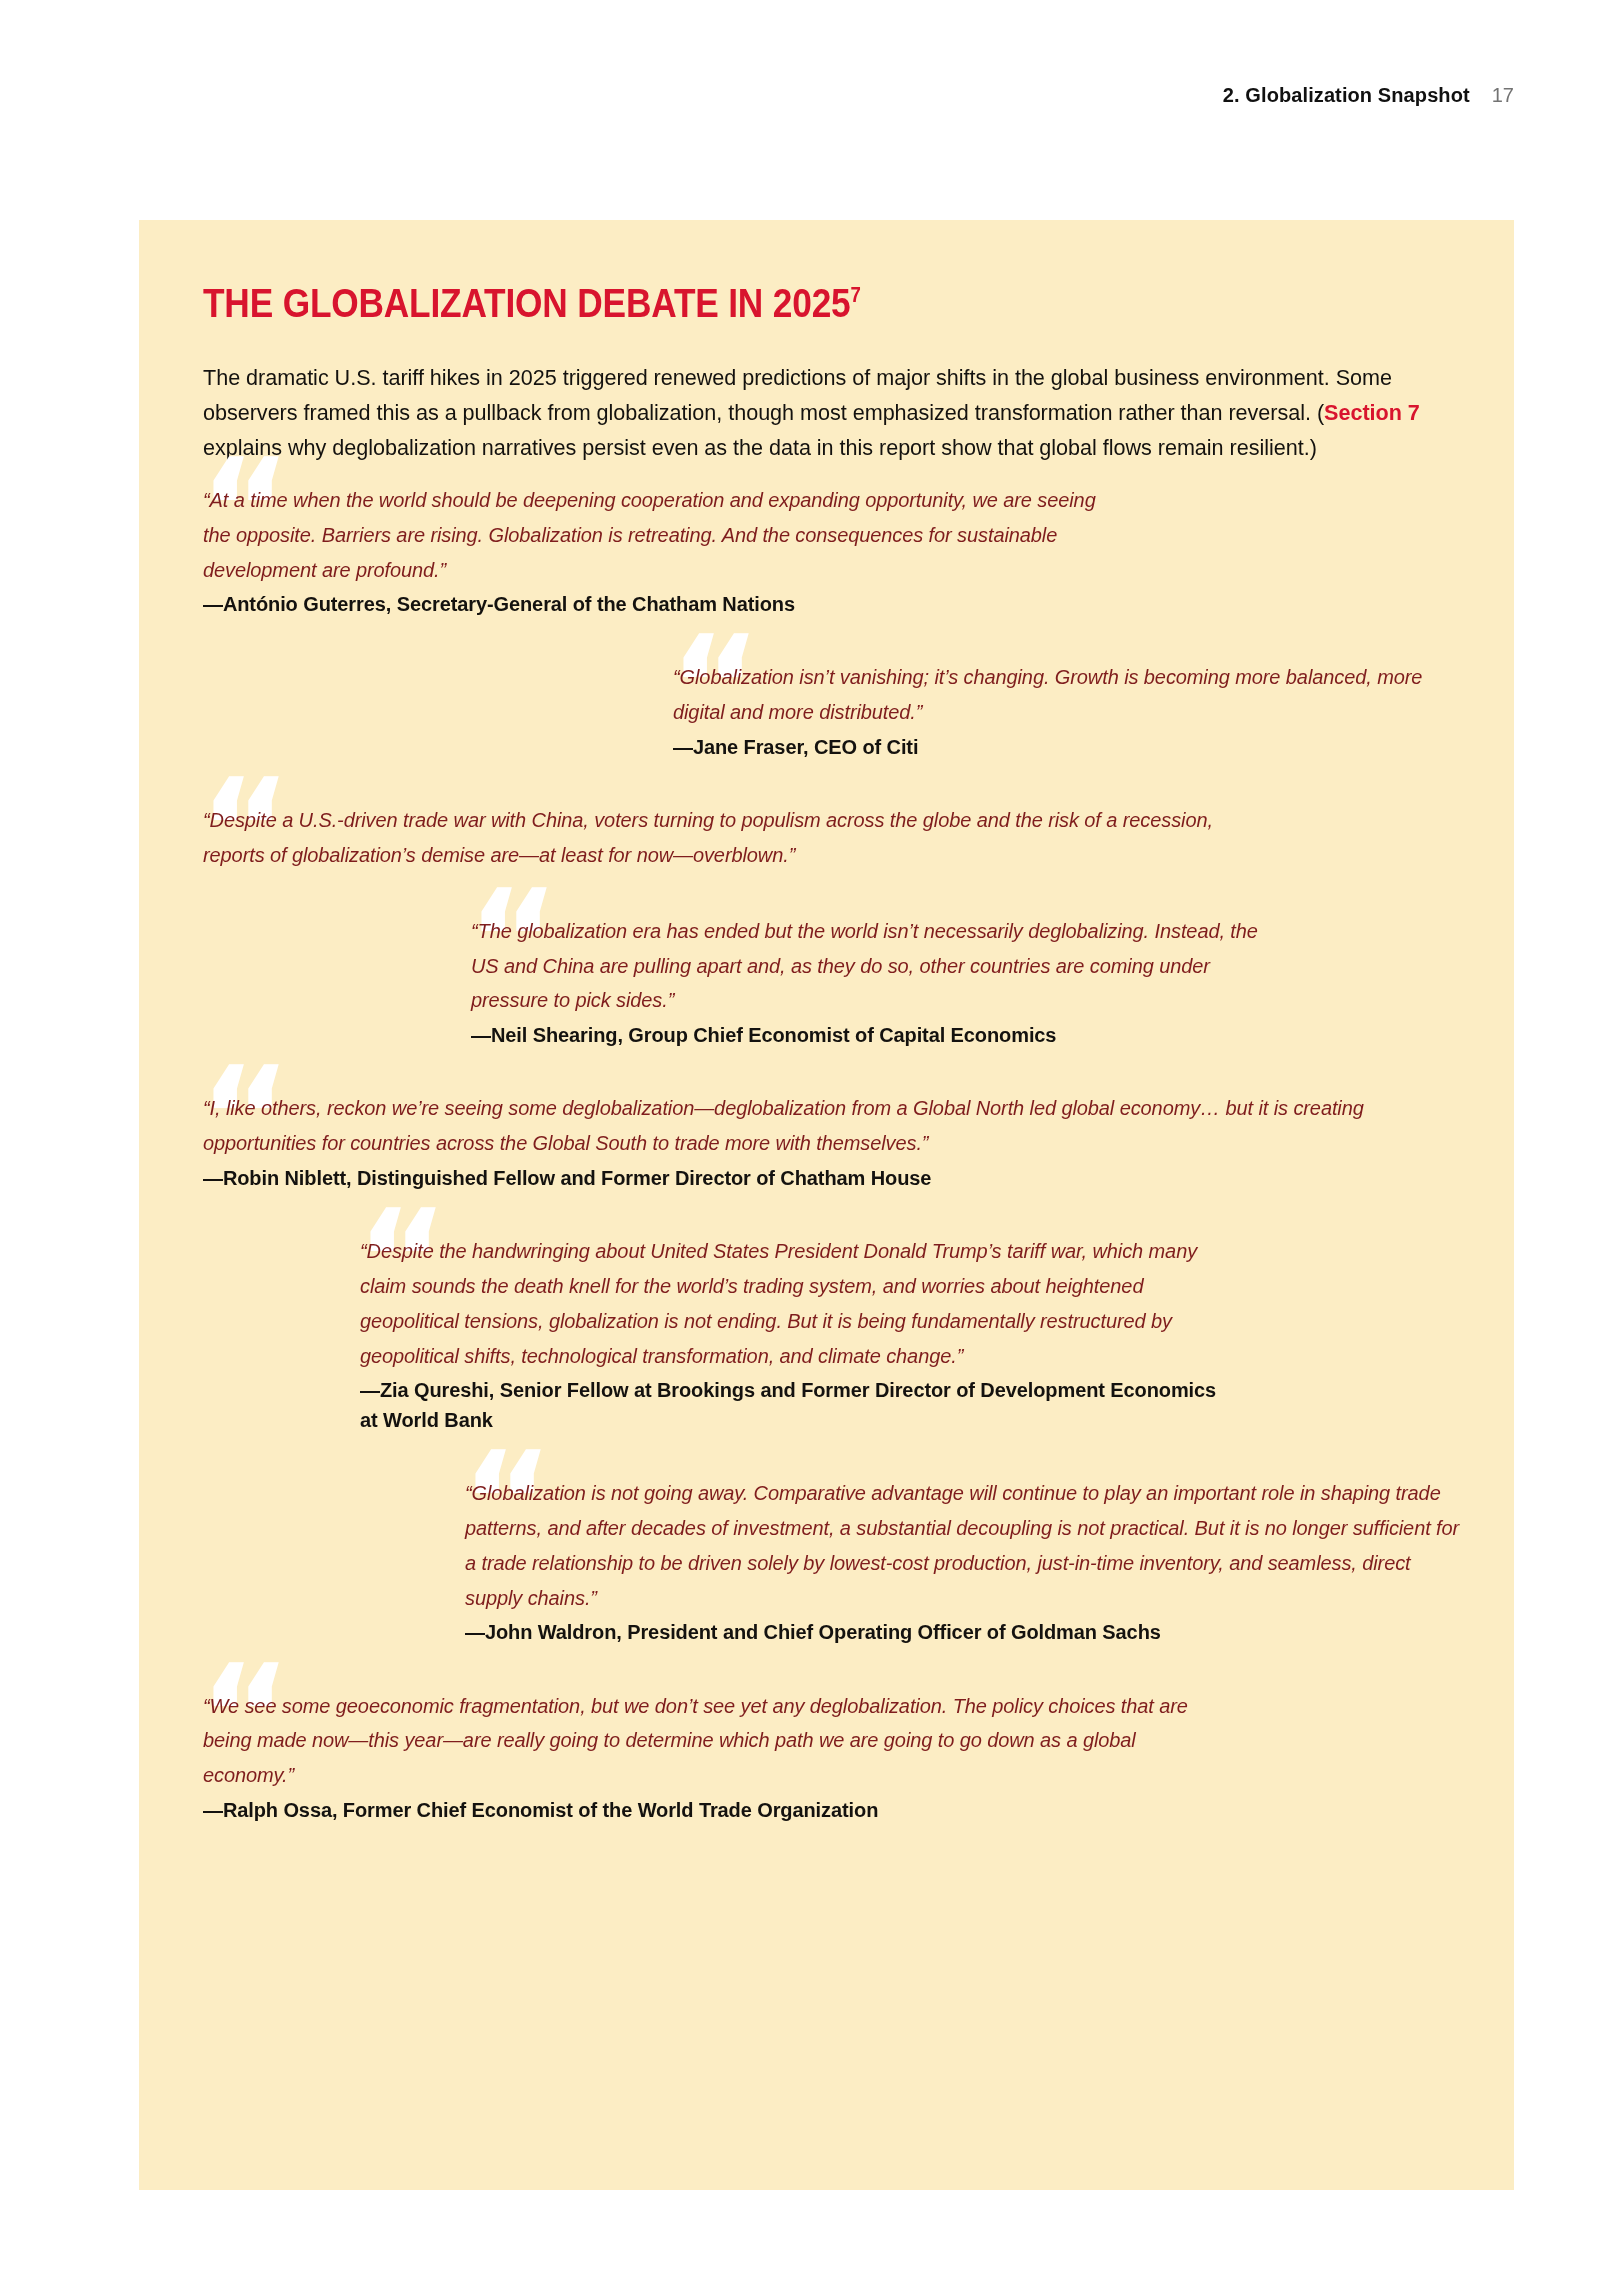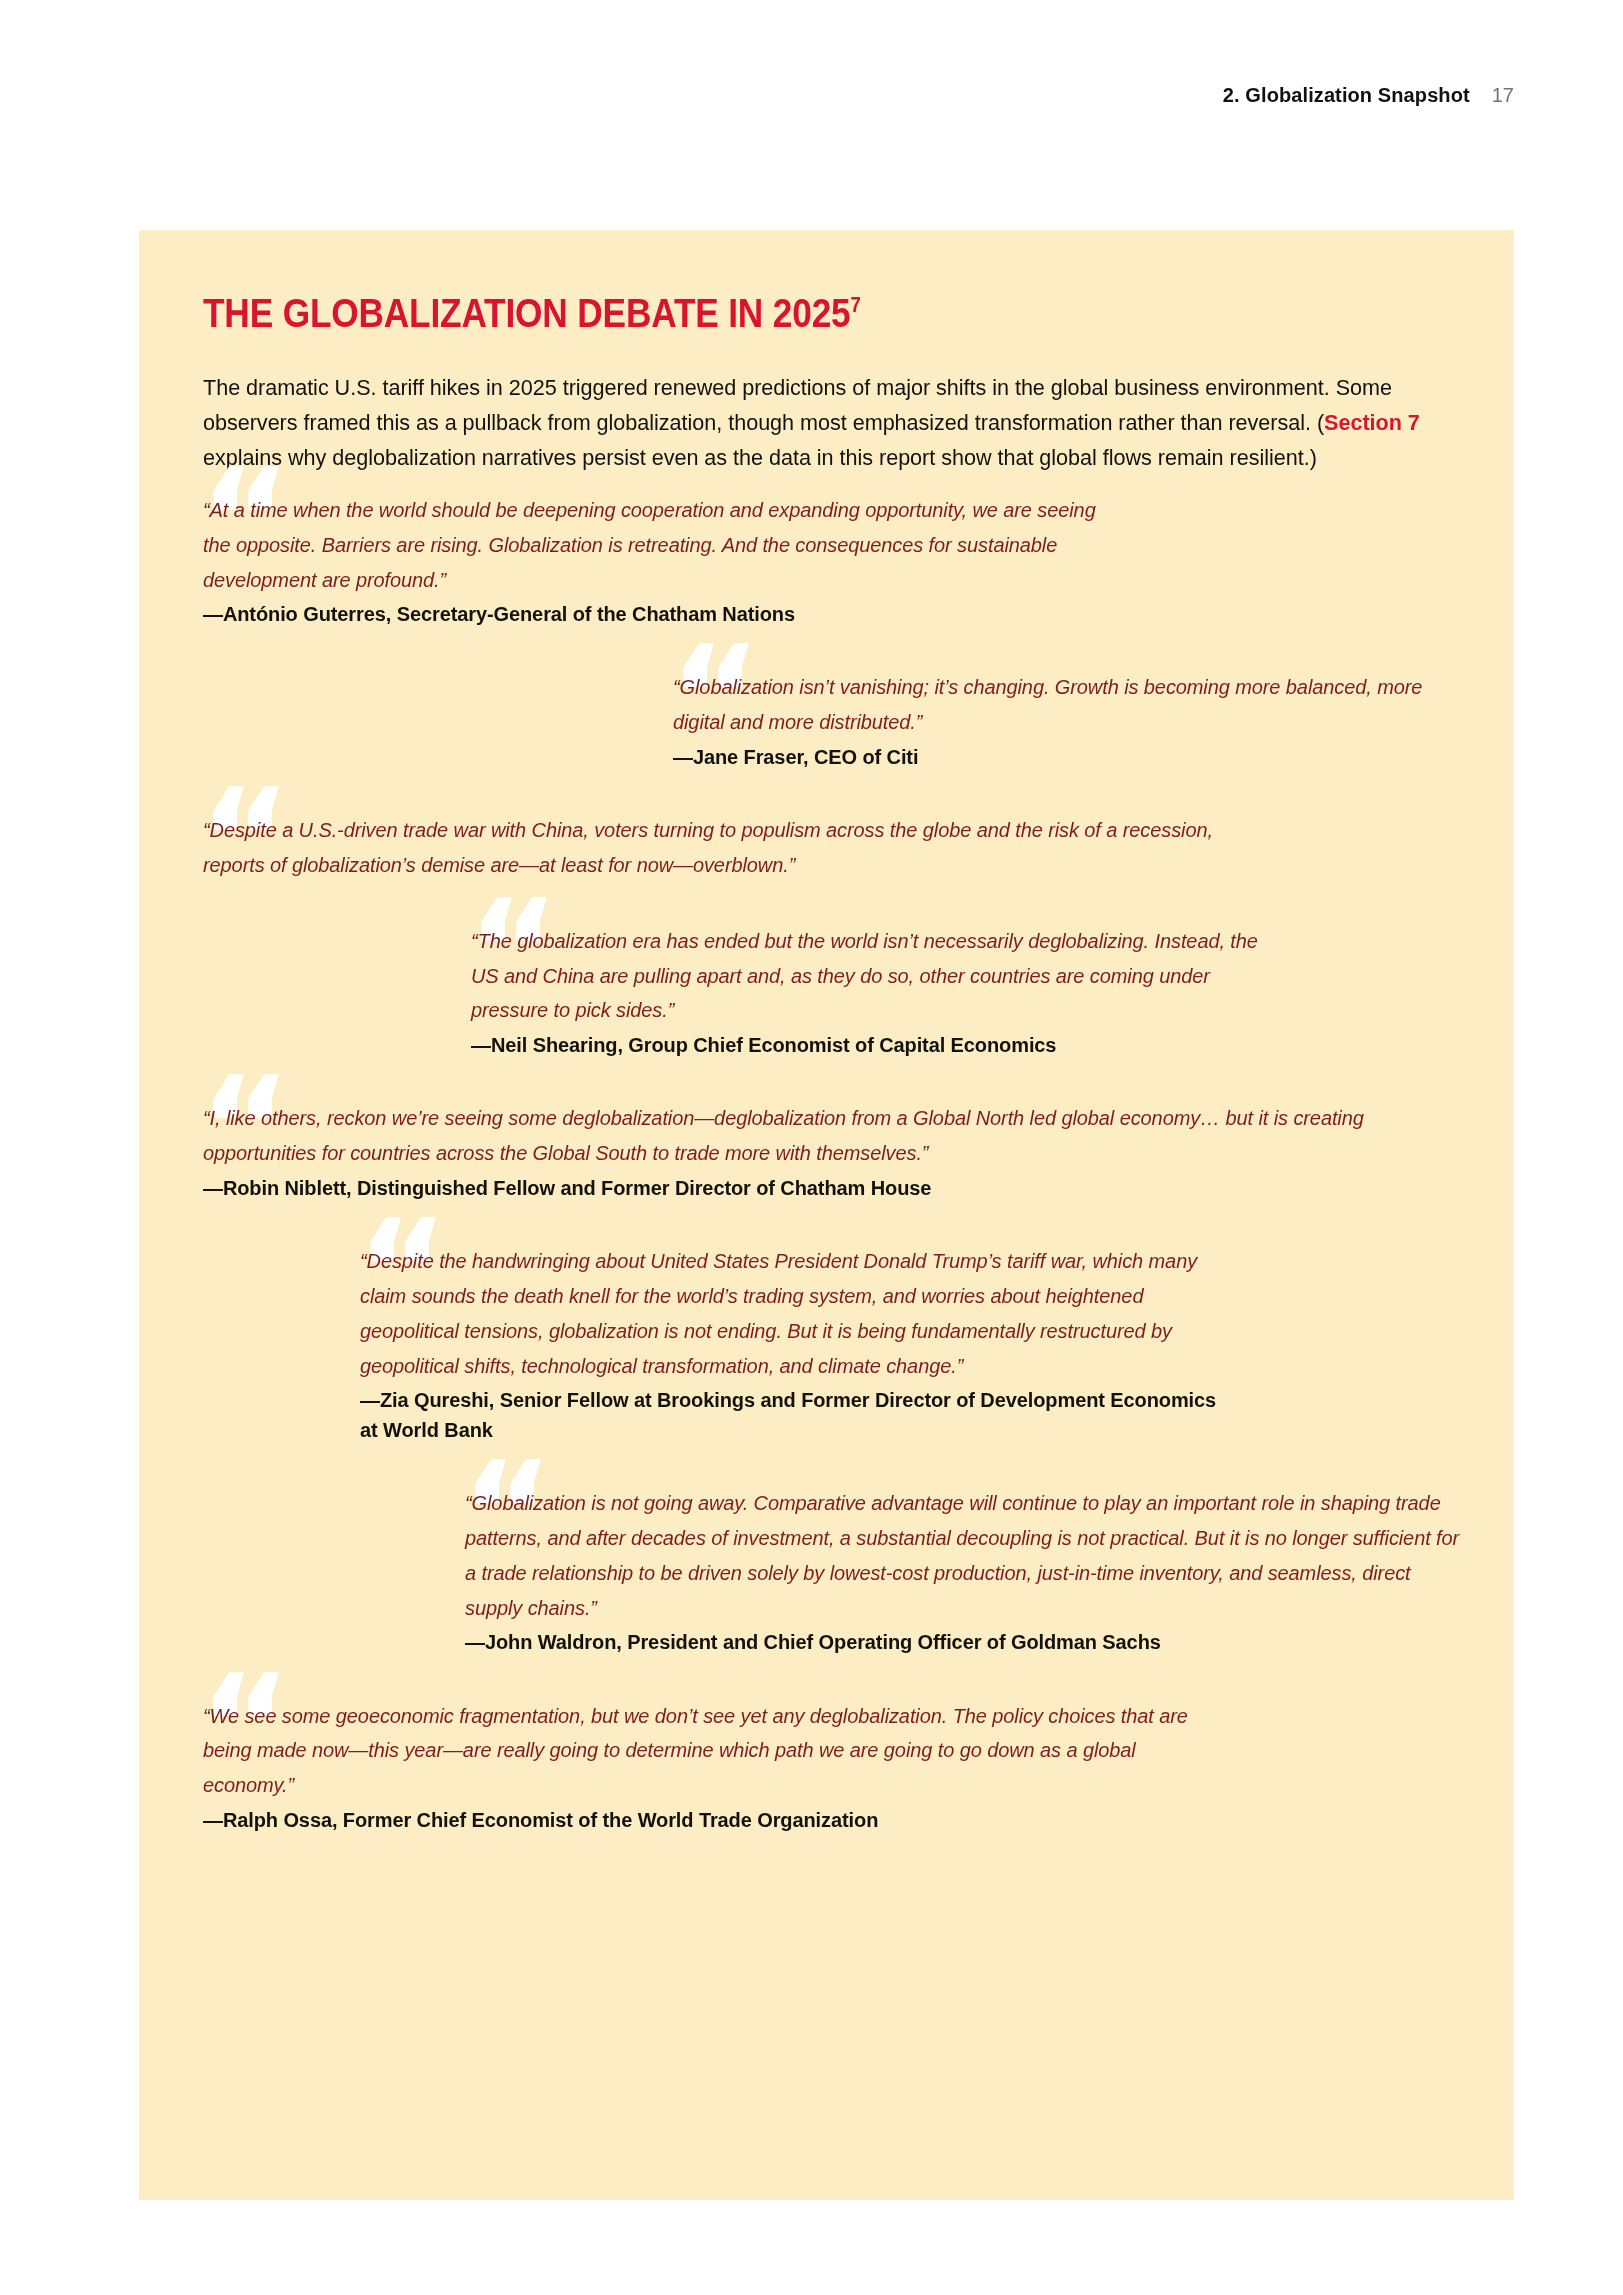--- a/index.html
+++ b/index.html
@@ -34,21 +34,21 @@
   .page-header .folio {
     font-size: 20px;
     font-weight: 400;
     color: #737373;
   }
 
   
   .panel {
     position: absolute;
     left: 139px;
-    top: 230px;
+    top: 220px;
     width: 1375px;
     height: 1970px;
     background: #FCEDC4;
     box-sizing: border-box;
     padding: 63px 52px 0 64px;
   }
 
   
   .section-title {
     color: #D8142E;

